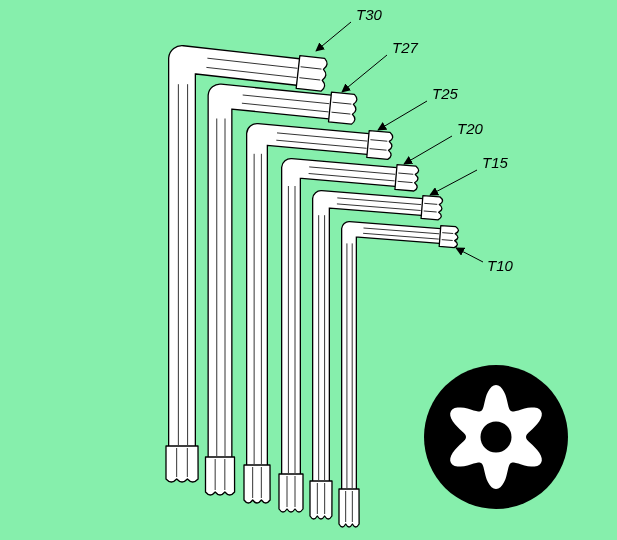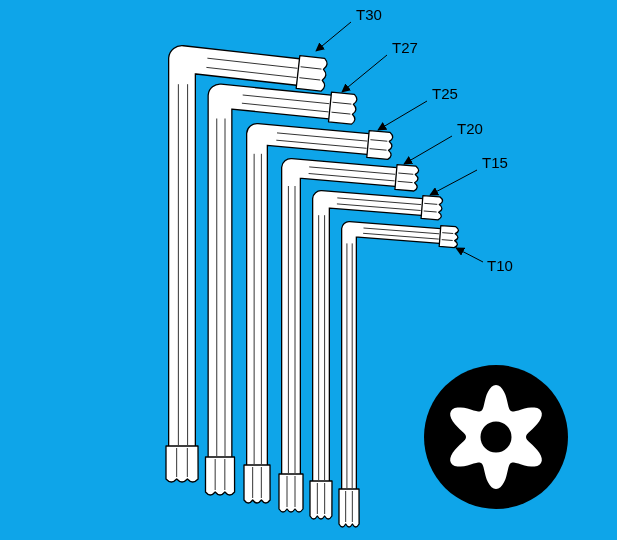--- a/index.html
+++ b/index.html
@@ -1,18 +1,18 @@
 <!DOCTYPE html>
 <html><head>
 <meta charset="utf-8">
 <style>
   html,body{margin:0;padding:0;background:#ffffff;}
   .stage{
-    width:617px;height:540px;position:relative;background:#0ea5e9;
-    font-family:"Liberation Sans",sans-serif;overflow:hidden;
+    width:617px;height:540px;position:relative;background:#86efac;
+    font-family:"Liberation Sans",sans-serif;overflow:hidden;font-style:italic;
   }
   svg{display:block;}
   .lbl{font-family:"Liberation Sans",sans-serif;font-size:15px;fill:#000;}
   .leader{stroke:#000;stroke-width:1;fill:none;}
 </style>
 </head>
 <body>
 
 <div class="stage">
   <svg width="617" height="540" viewBox="0 0 617 540">

